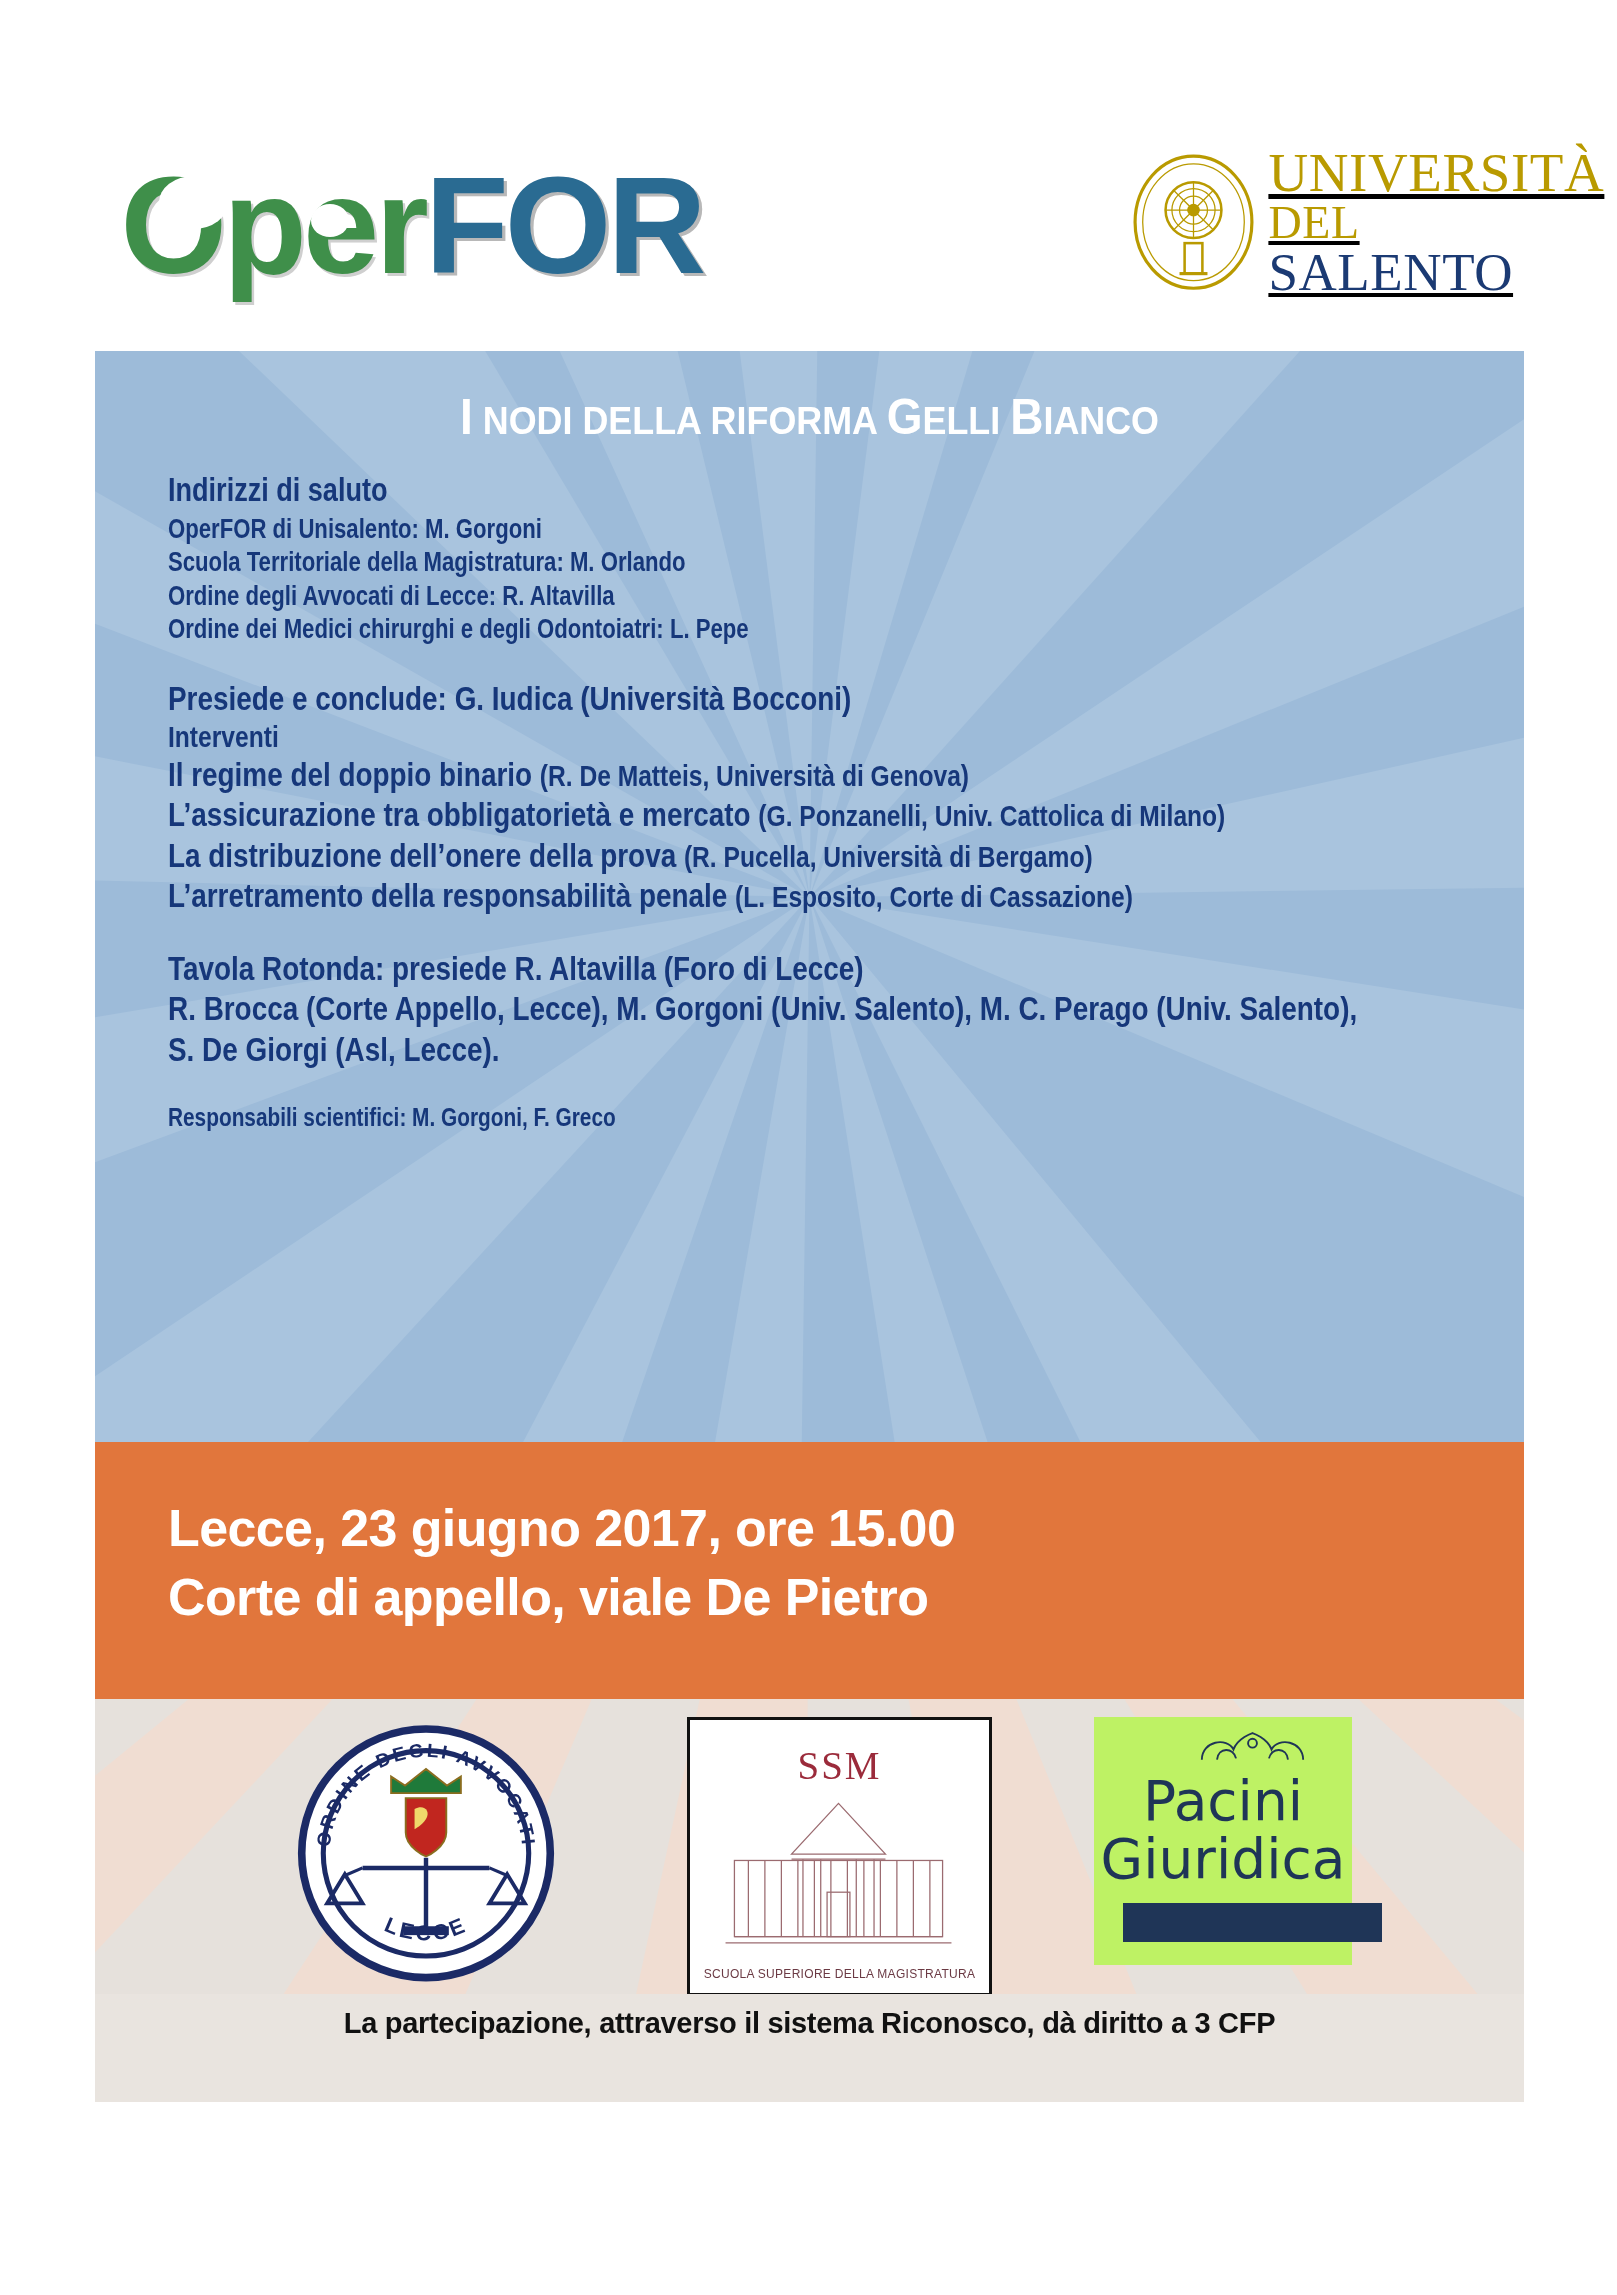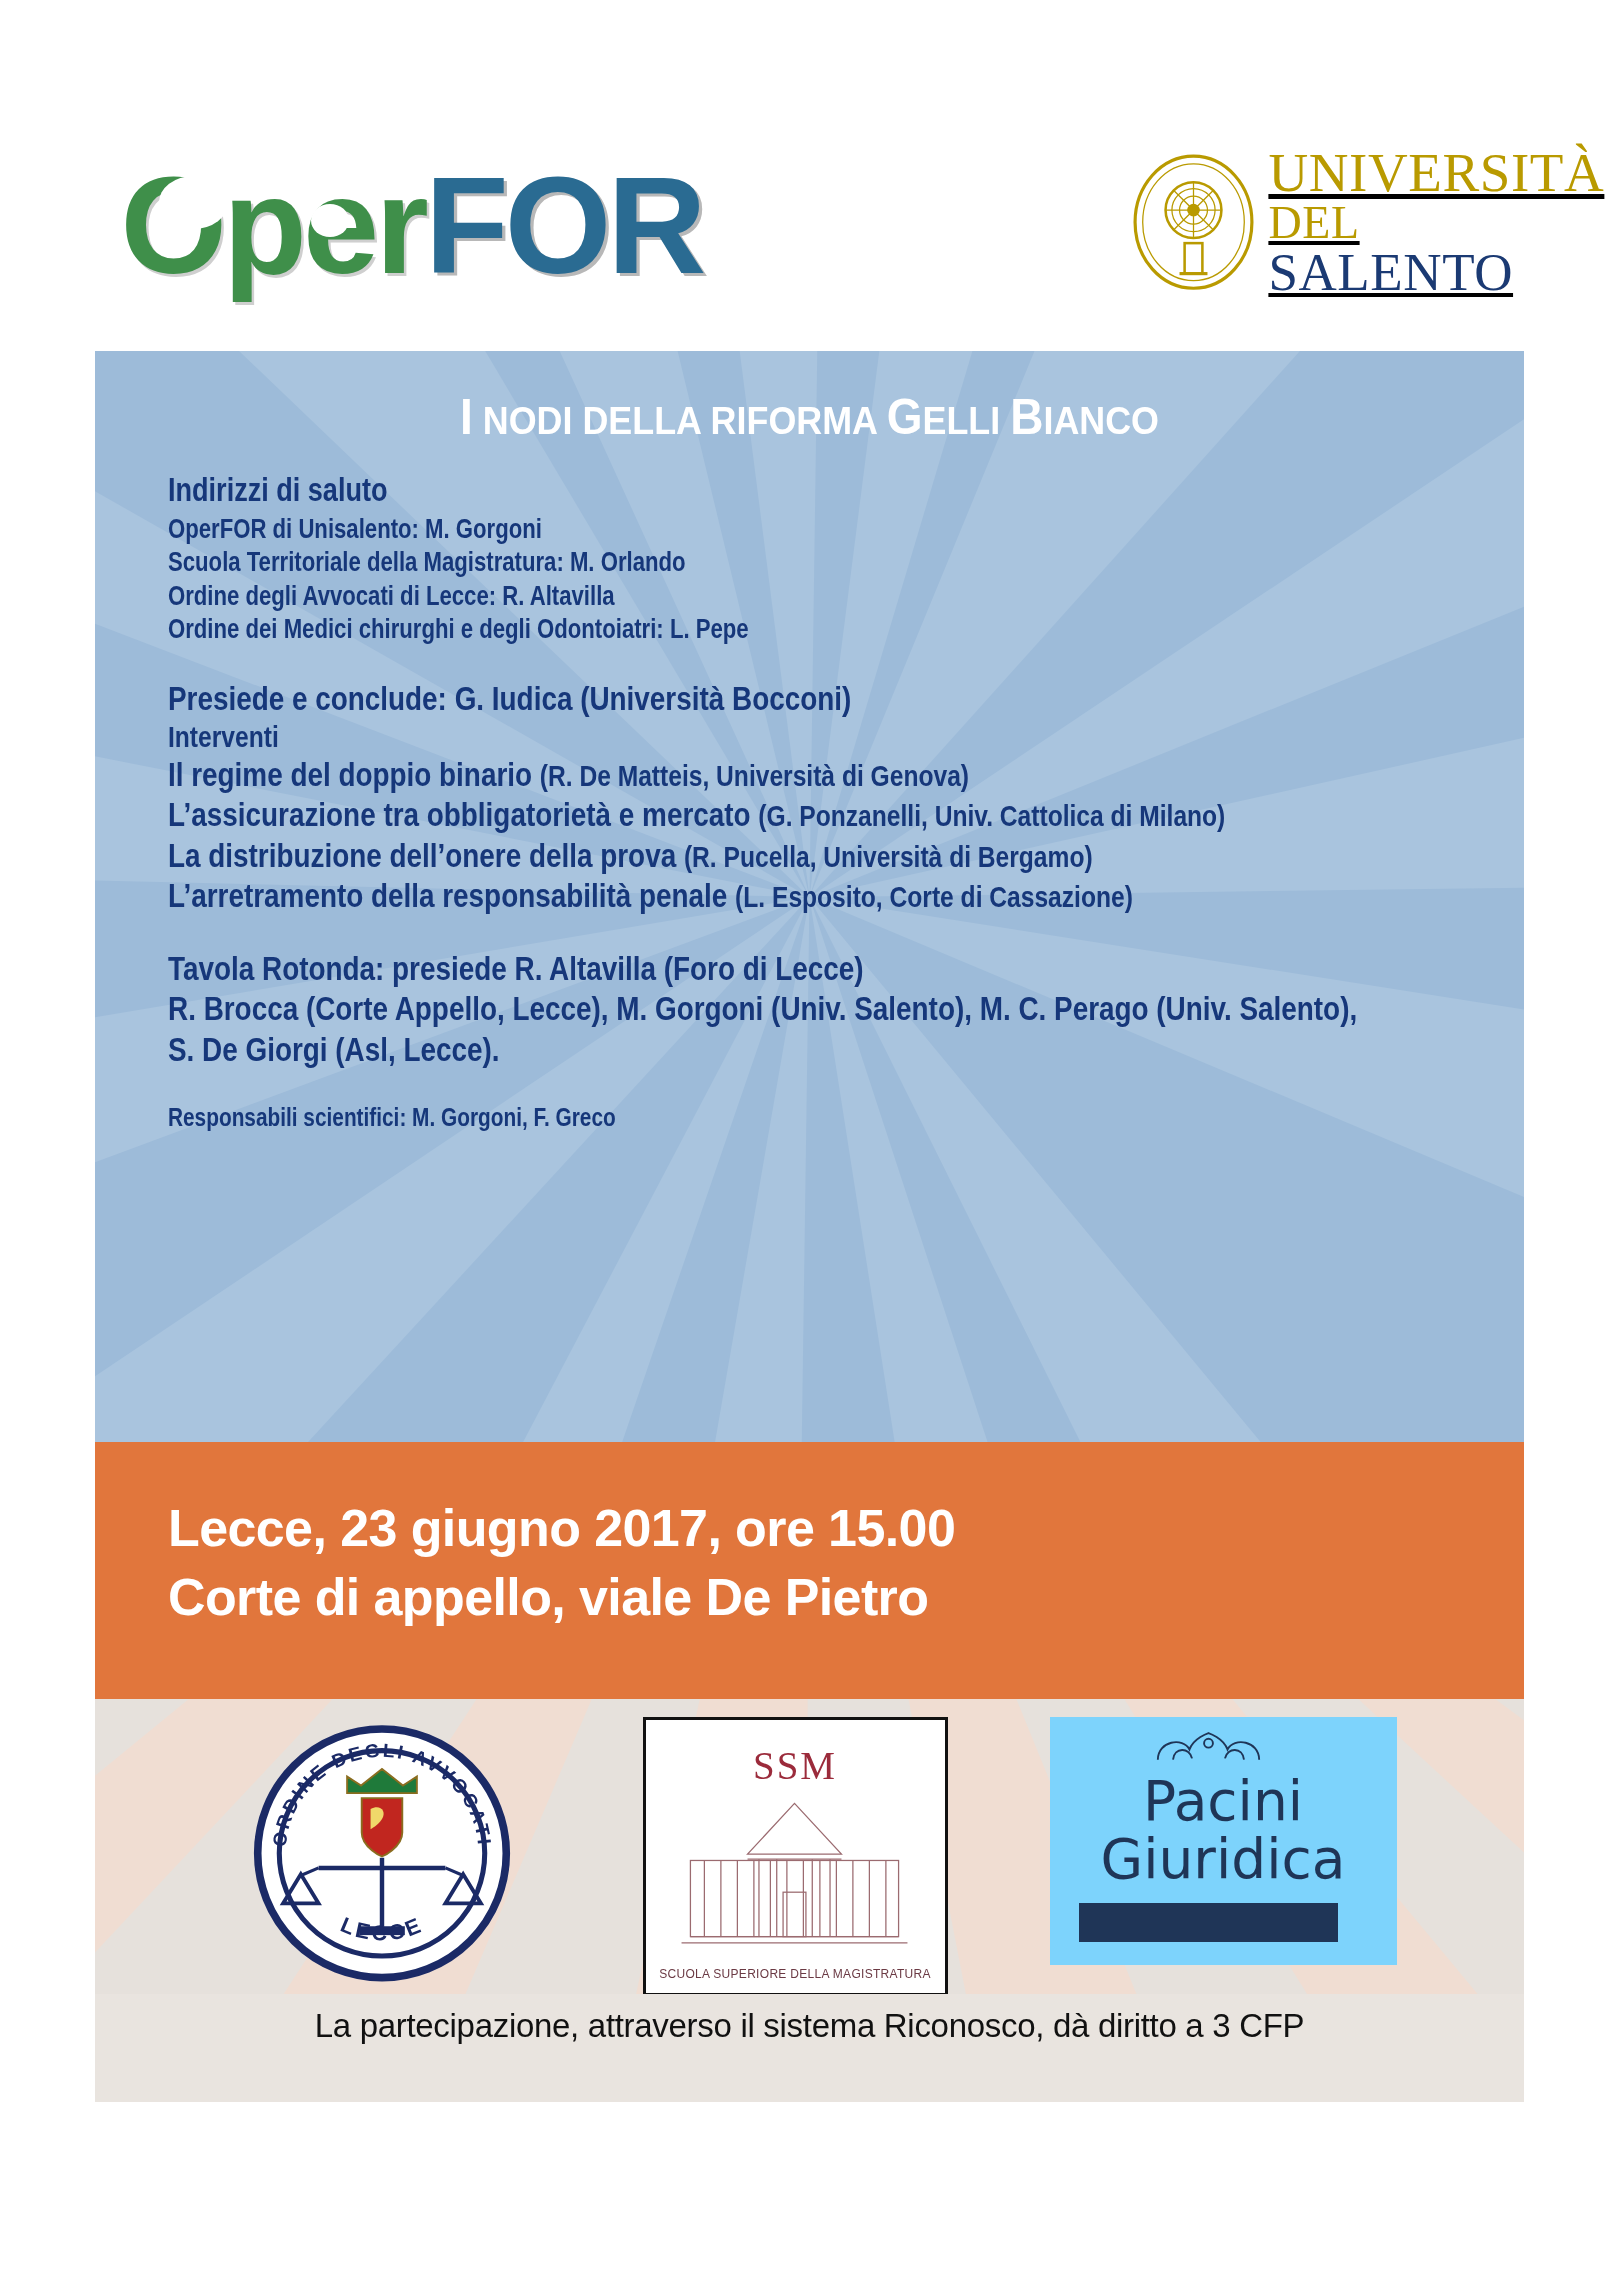--- a/index.html
+++ b/index.html
@@ -229,22 +229,22 @@
   .ssm-caption {
     position: absolute;
     bottom: 12px; left: 0; width: 100%;
     text-align: center;
     color: #6b3a44;
     font-size: 12px;
     letter-spacing: 0.3px;
     font-variant: small-caps;
   }
   .pacini-logo {
-    width: 347px; height: 248px;
-    background: #7dd3fc;
+    width: 258px; height: 248px;
+    background: #bef264;
     position: relative;
     text-align: center;
     box-sizing: border-box;
   }
   .pacini-word {
     color: #1f3557;
     font-size: 55px;
     line-height: 58px;
     font-family: "DejaVu Sans", sans-serif;
     padding-top: 55px;
@@ -267,22 +267,22 @@
     position: absolute;
     left: 95px;
     top: 1994px;
     width: 1429px;
     height: 108px;
     background: #e9e4df;
   }
   .bottom-note {
     text-align: center;
     color: #111111;
-    font-weight: normal;
-    font-size: 33px;
+    font-weight: bold;
+    font-size: 29px;
     padding-top: 12.7px;
     letter-spacing: -0.3px;
   }
 </style>
 </head>
 <body>
 
 <div class="poster">
 
   <div class="header-band">

